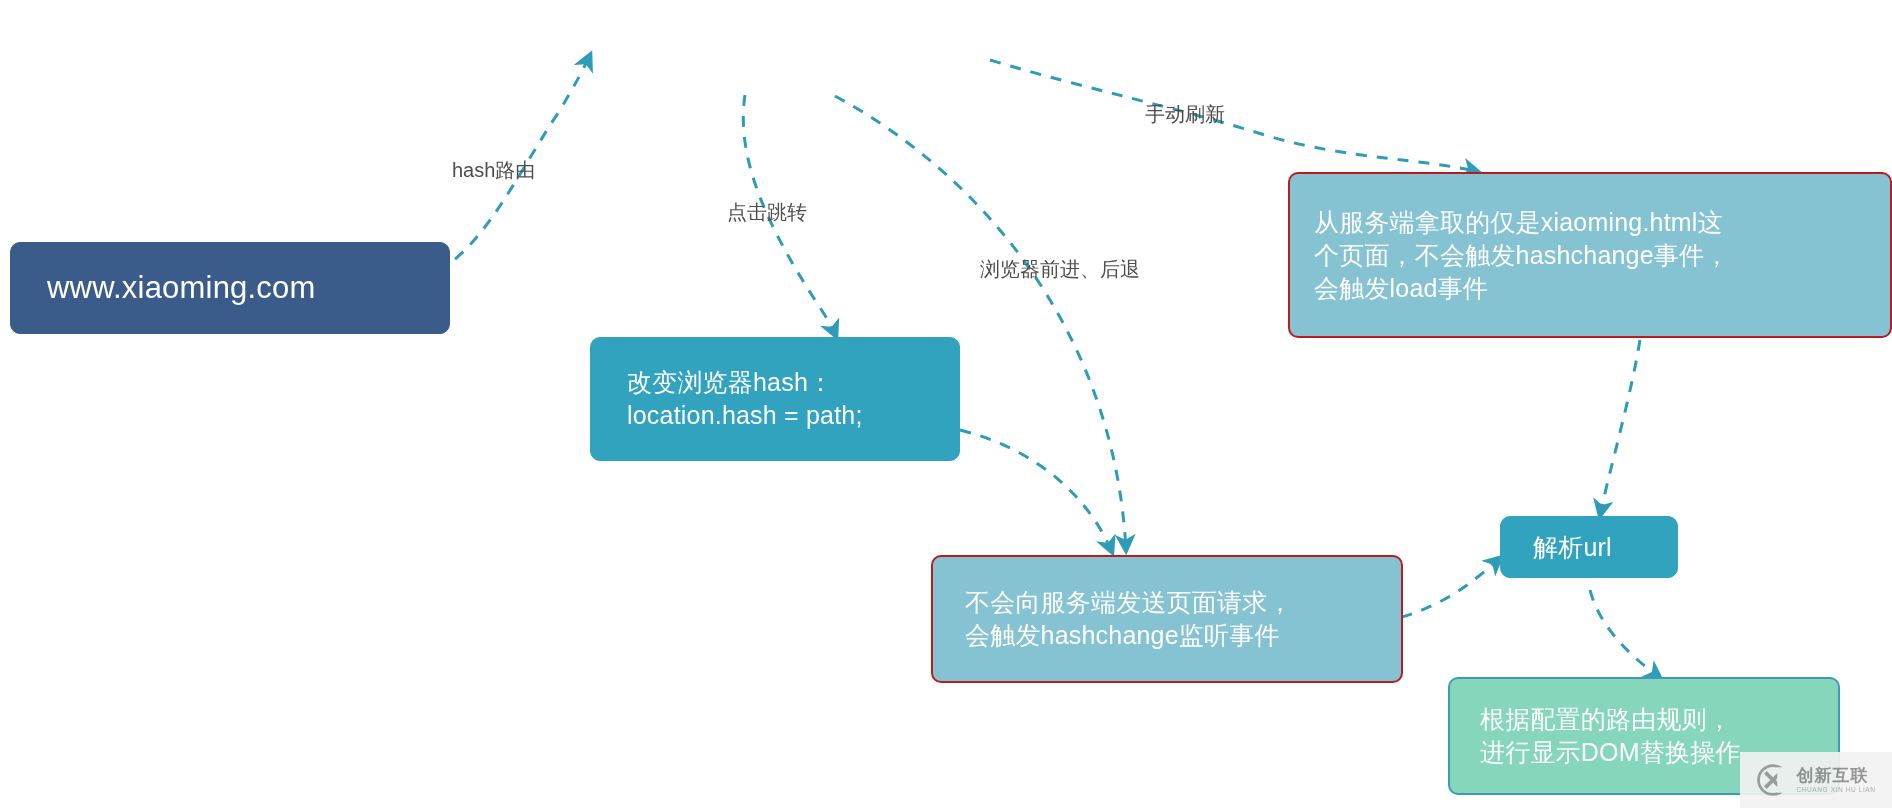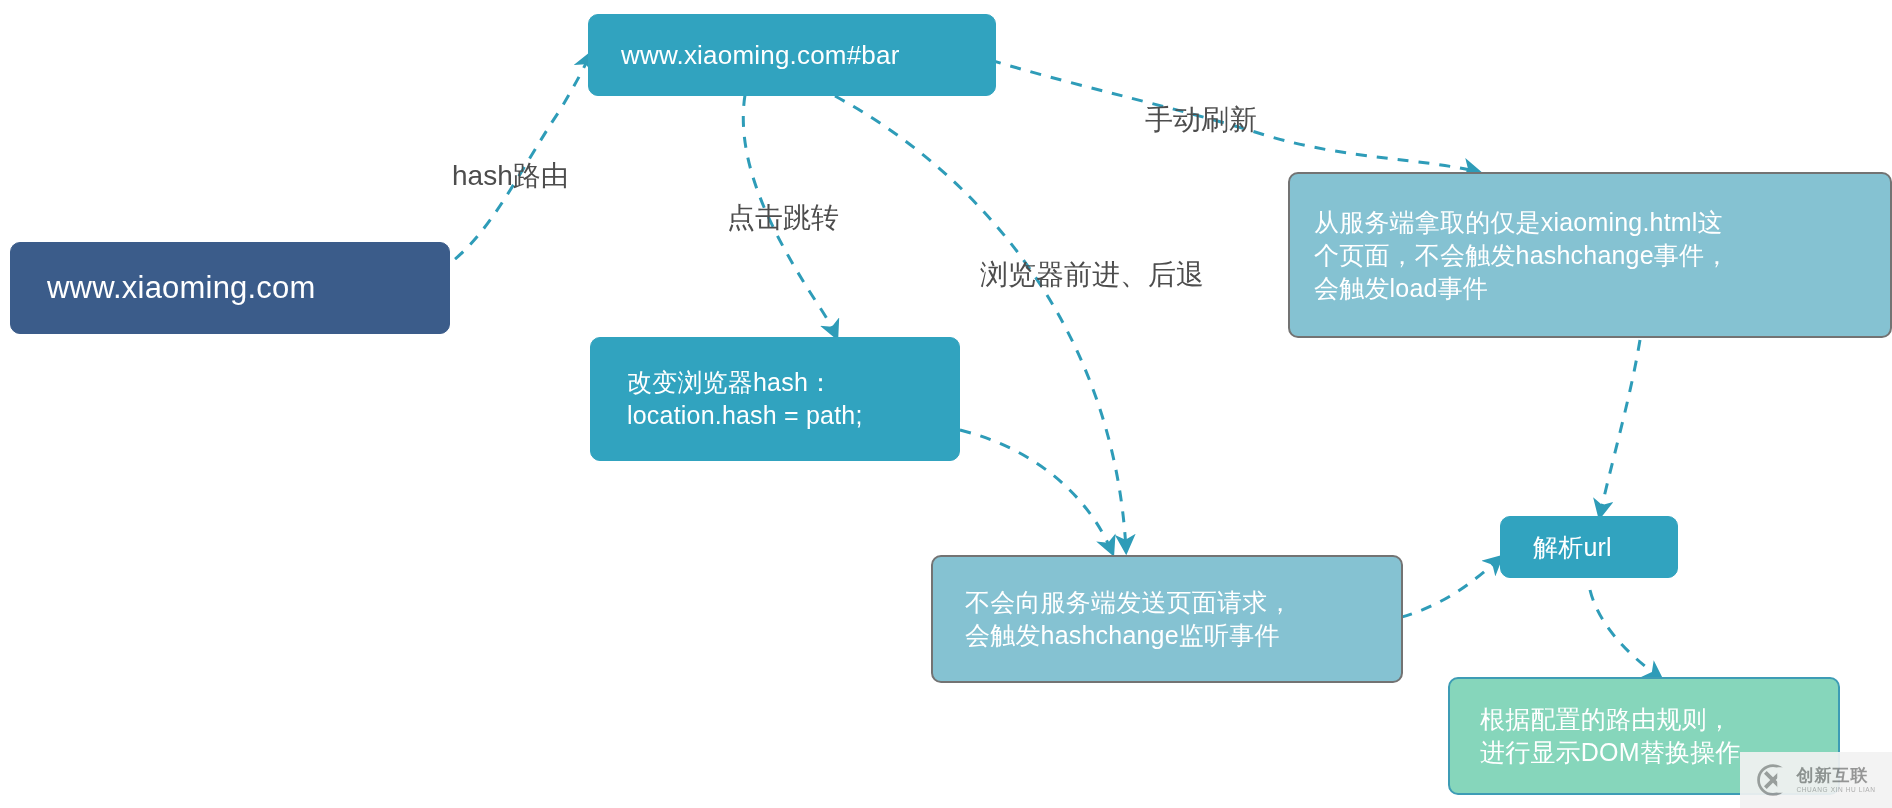--- a/index.html
+++ b/index.html
@@ -45,30 +45,30 @@
     border: 1px solid #3b5c8a;
     font-size: 31px;
     padding-left: 36px;
   }
   .n-teal {
     background: #31a3bf;
     border: 1px solid #31a3bf;
   }
   .n-teal-soft {
     background: #85c2d2;
-    border: 2px solid #737373;
+    border: 2px solid #b91c1c;
   }
   .n-green {
     background: #86d6bb;
     border: 2px solid #3d9cb5;
   }
   .edge-label {
     position: absolute;
     color: #4d4d4d;
-    font-size: 28px;
+    font-size: 20px;
     white-space: nowrap;
     background: transparent;
   }
   .watermark {
     position: absolute;
     right: 0;
     bottom: 0;
     width: 152px;
     height: 56px;
     background: #f2f2f2;
@@ -127,23 +127,20 @@
 
     <path d="M 1360 625 C 1430 618 1470 585 1500 558" fill="none" stroke="#2e9cb8" stroke-width="3" stroke-dasharray="11,10" marker-end="url(#arrow)"></path>
 
     <path d="M 1590 590 C 1600 630 1636 660 1660 678" fill="none" stroke="#2e9cb8" stroke-width="3" stroke-dasharray="11,10" marker-end="url(#arrow)"></path>
   </svg>
 
   <div class="node n-root" style="left:10px; top:242px; width:440px; height:92px;">
     <span class="node-text">www.xiaoming.com</span>
   </div>
 
-  <div class="node n-teal" style="left:588px; top:14px; width:408px; height:82px; font-size:26px; padding-left:32px;">
-    <span class="node-text">www.xiaoming.com#bar</span>
-  </div>
 
   <div class="node n-teal" style="left:590px; top:337px; width:370px; height:124px; font-size:25px; padding-left:36px;">
     <span class="node-text">改变浏览器hash：
 location.hash = path;</span>
   </div>
 
   <div class="node n-teal-soft" style="left:888px; top:555px; width:472px; height:128px; font-size:25px; padding-left:32px;margin-left:43px;">
     <span class="node-text">不会向服务端发送页面请求，
 会触发hashchange监听事件</span>
   </div>

